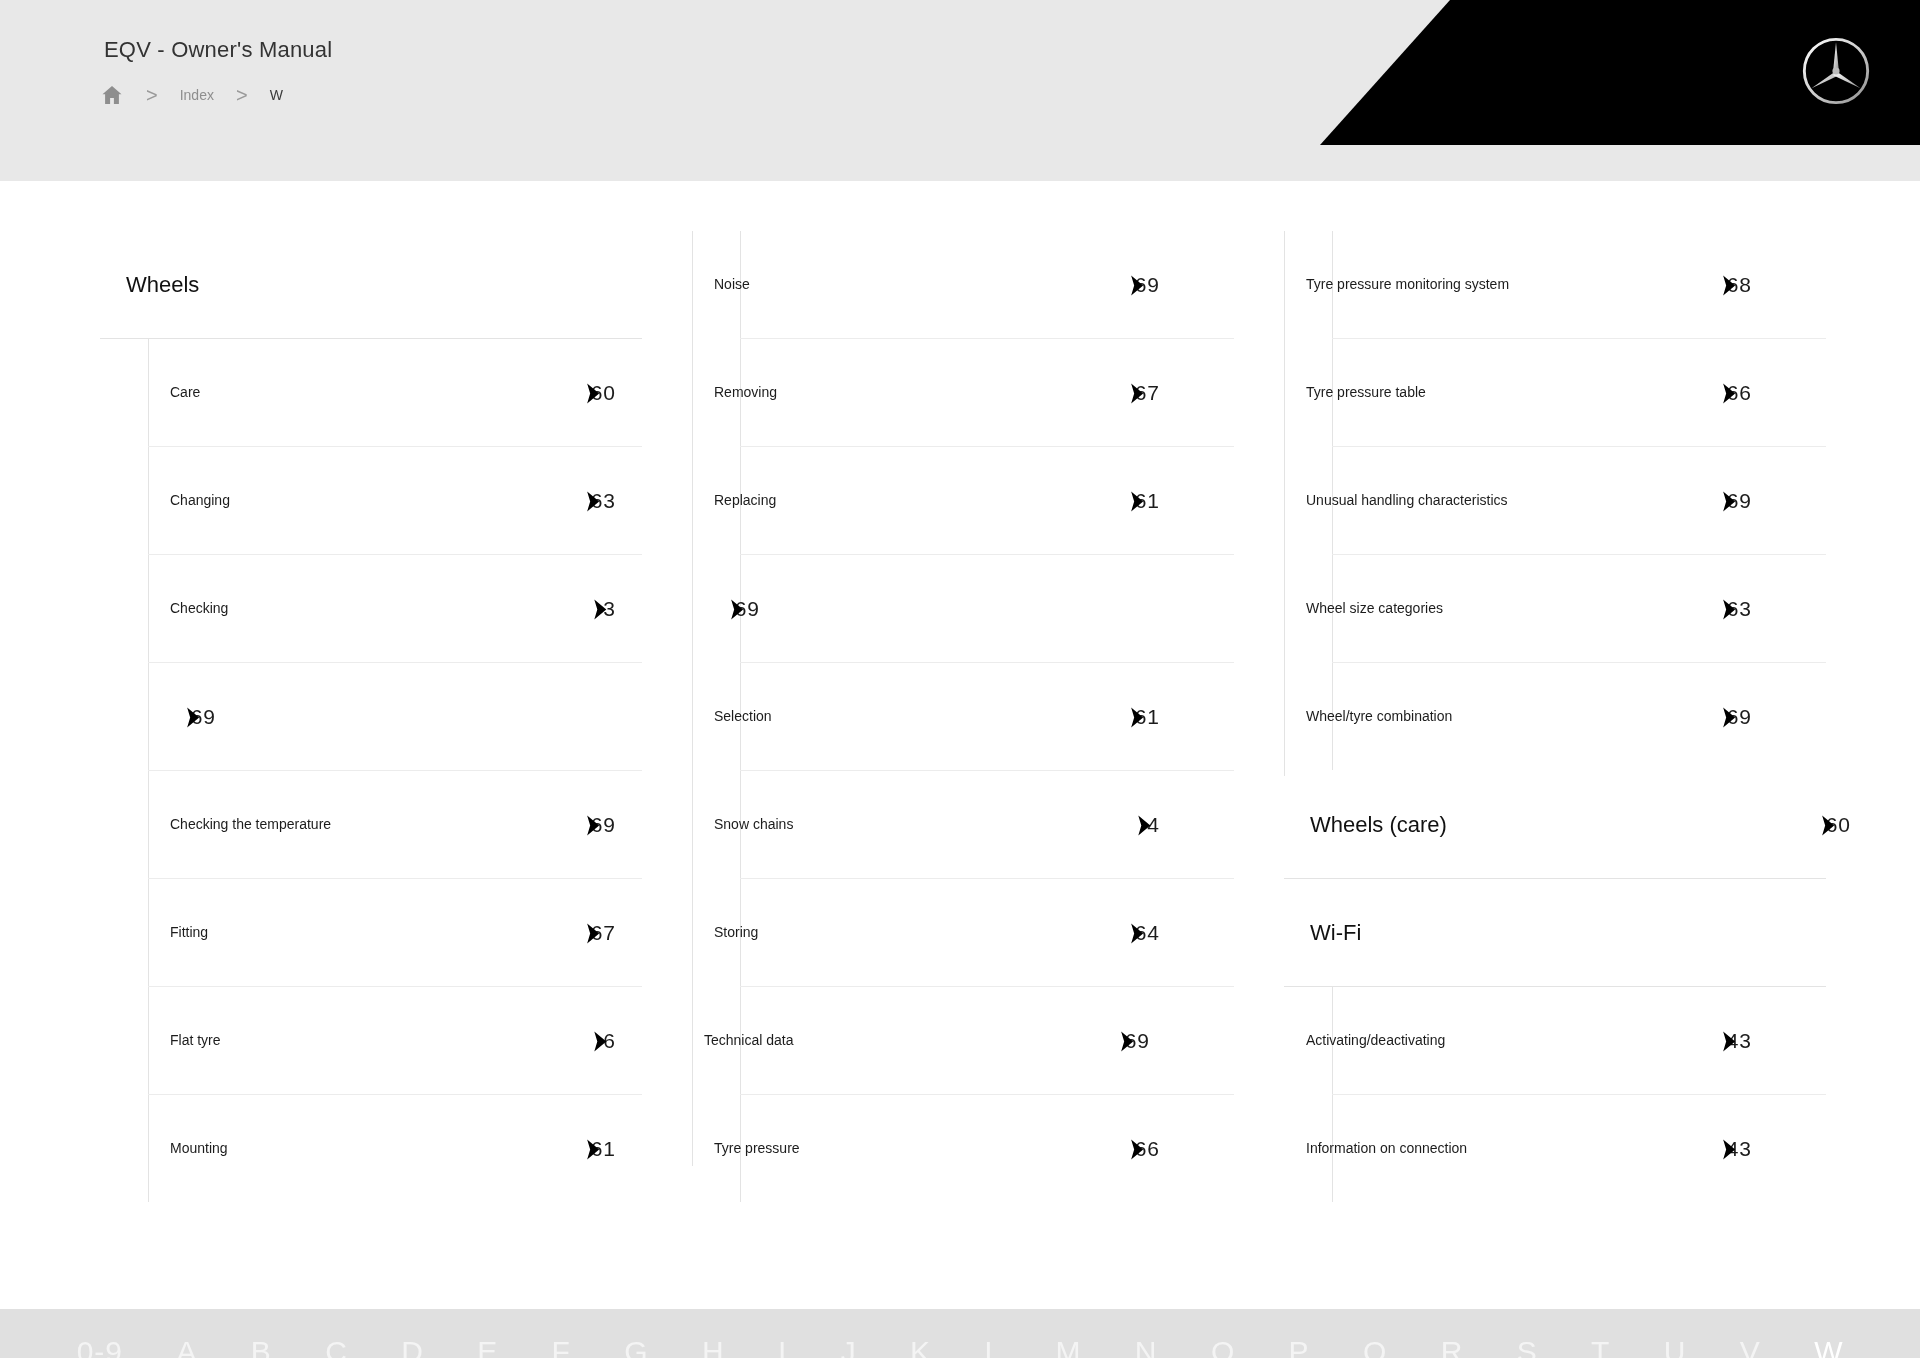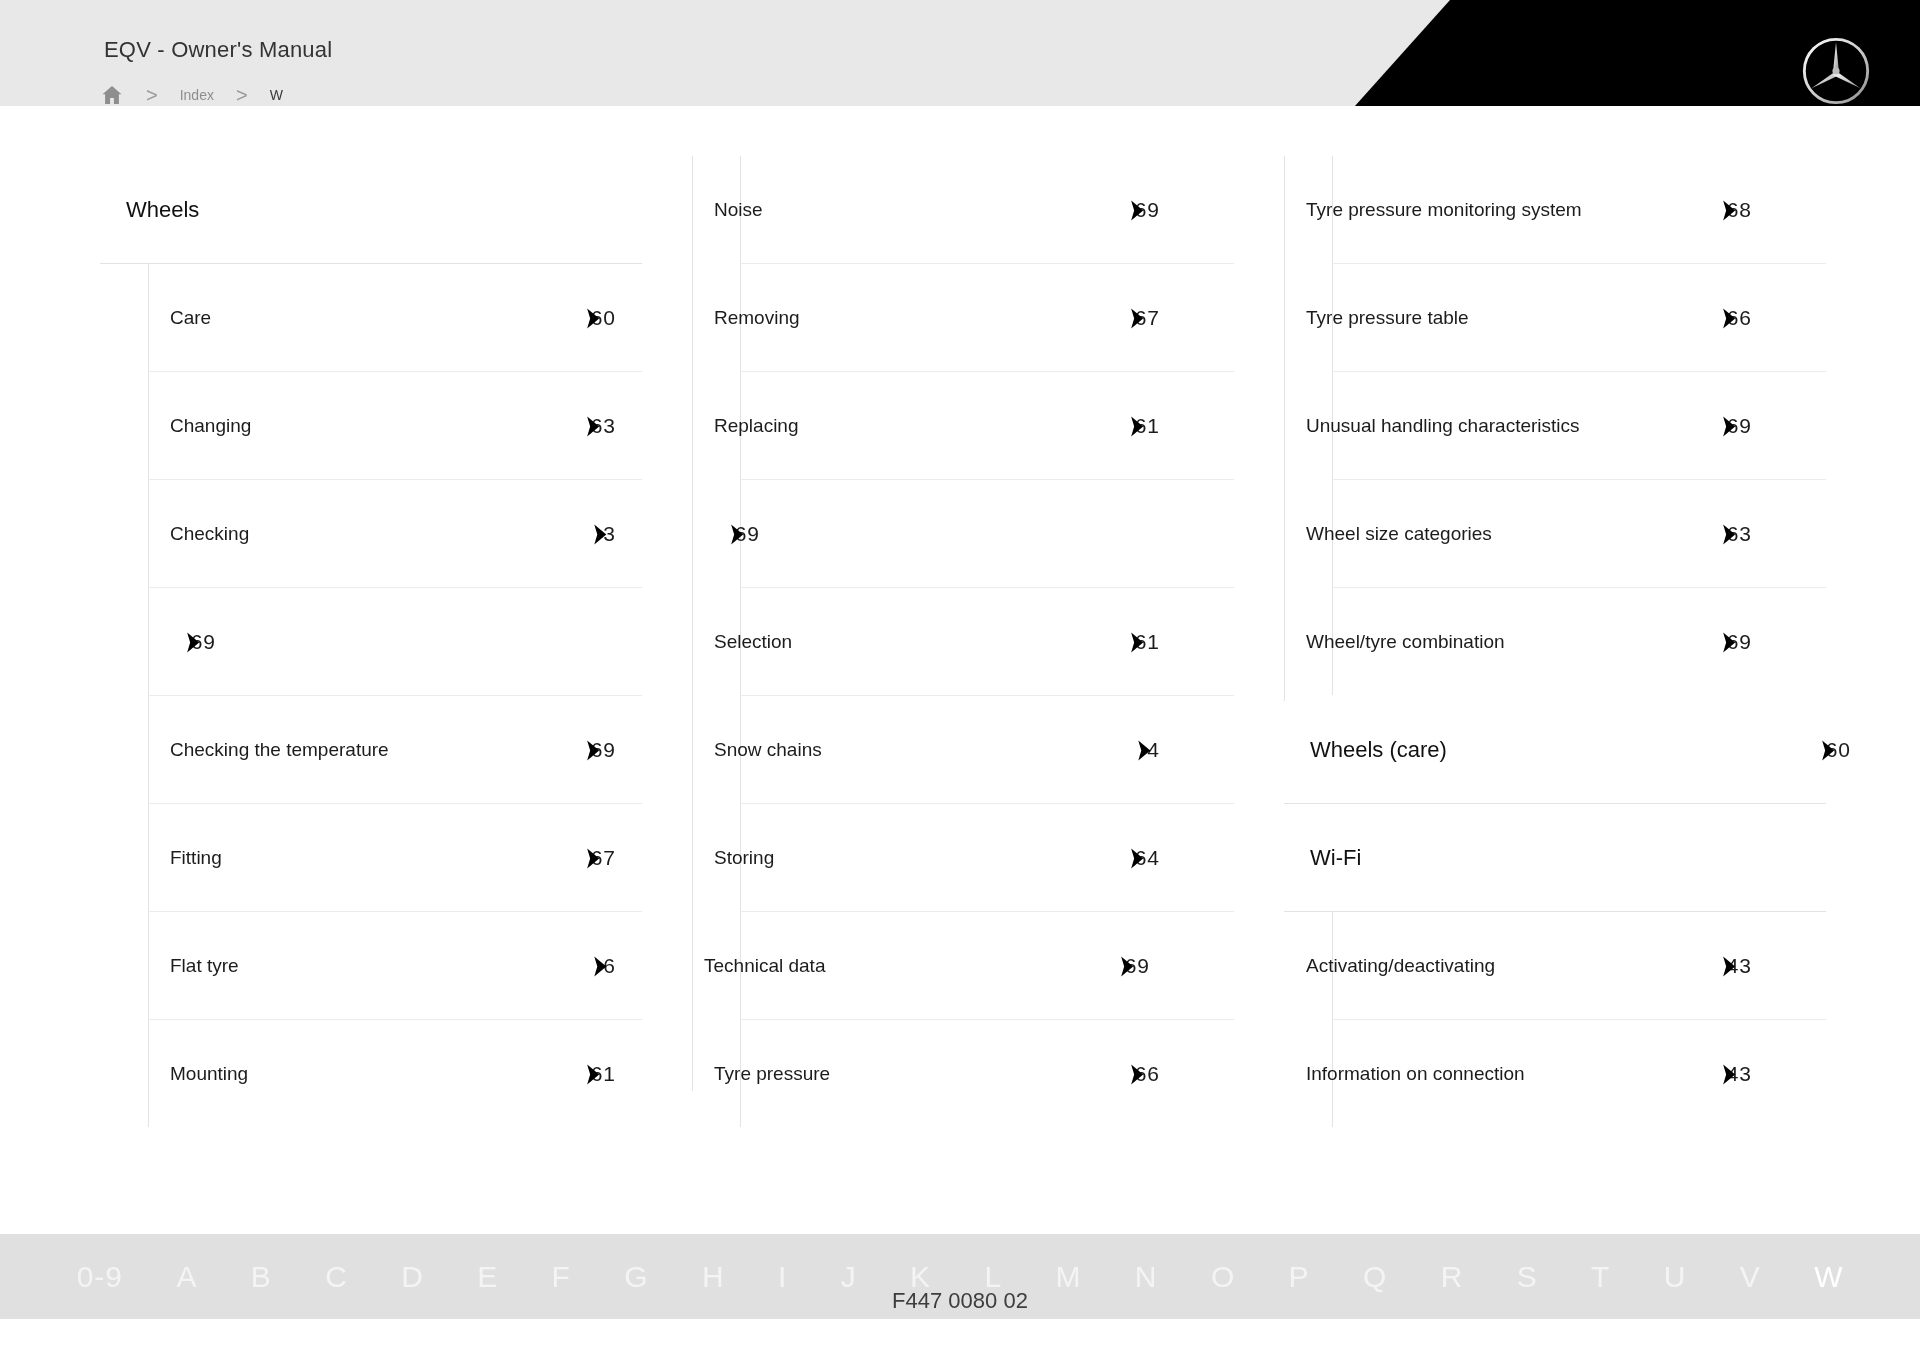--- a/index.html
+++ b/index.html
@@ -8,21 +8,21 @@
     height: 1358px;
     background: #ffffff;
     font-family: "Liberation Sans", sans-serif;
     overflow: hidden;
   }
 
   
   .header {
     position: relative;
     width: 1920px;
-    height: 106px;
+    height: 181px;
     background: #e8e8e8;
     overflow: hidden;
   }
   .header-black {
     position: absolute;
     top: 0;
     right: 0;
     width: 600px;
     height: 145px;
     background: #000000;
@@ -115,21 +115,21 @@
   .entry {
     position: relative;
     display: flex;
     align-items: center;
     min-height: 108px;
     padding-left: 70px;
     padding-right: 10px;
   }
   .entry .e-label {
     flex: 1 1 auto;
-    font-size: 19px;
+    font-size: 14px;
     color: #1c1c1c;
     line-height: 1.42;
     max-width: 400px;
   }
   .entry::after {
     content: "";
     position: absolute;
     left: 48px; right: 25px; bottom: 0;
     height: 1px;
     background: #ececec;

